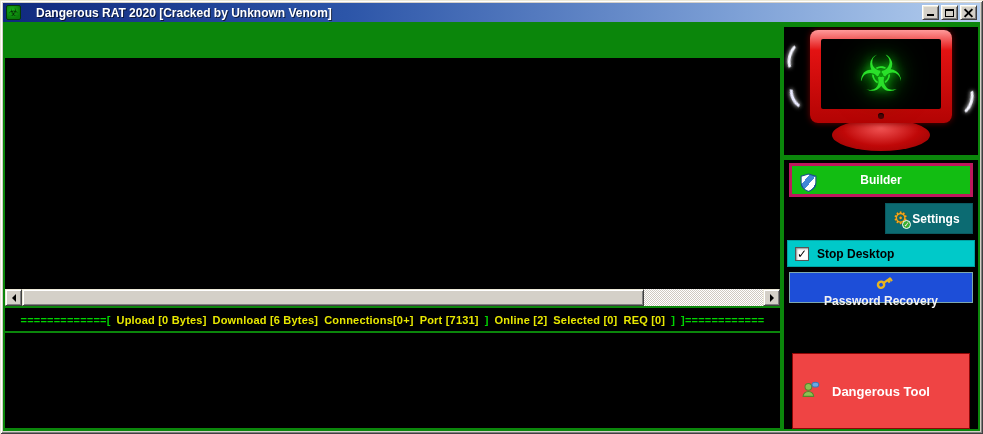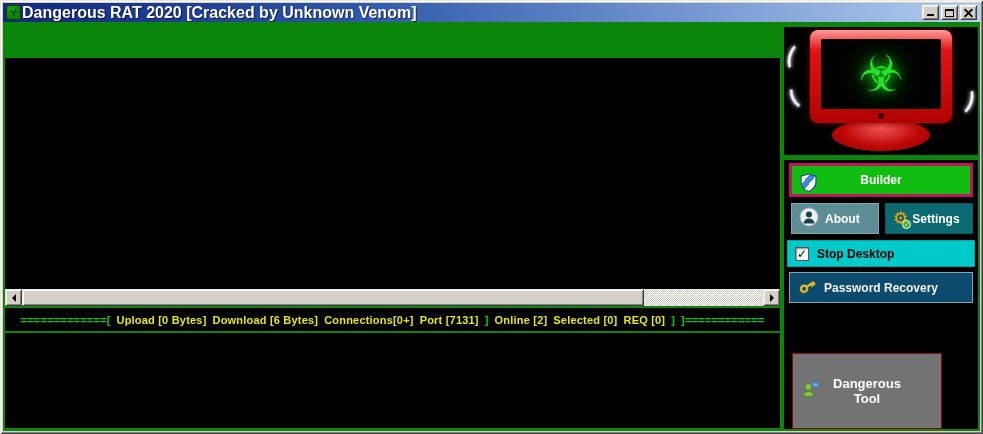--- a/index.html
+++ b/index.html
@@ -10,21 +10,21 @@
     box-shadow: inset 1px 1px 0 #ece9d8, inset -1px -1px 0 #404040,
                 inset 2px 2px 0 #ffffff, inset -2px -2px 0 #808080; }
 
   
   .titlebar { position:absolute; left:3px; top:3px; right:3px; height:19px;
     background: linear-gradient(90deg,#10297e 0%, #2c55a8 35%, #7da0d6 75%, #b3cdee 100%);
     display:flex; align-items:center; padding:0 3px; }
   .title-icon { width:15px; height:15px; background: radial-gradient(circle at 40% 35%, #19b219, #0a7c0a 70%);
     border:1px solid #053c05; border-radius:2px; color:#052e05; font-size:11px; line-height:13px;
     text-align:center; font-family:"DejaVu Sans",sans-serif; flex:0 0 auto; }
-  .title-text { color:#fff; font-weight:bold; font-size:16px; margin-left:1px; flex:1;
+  .title-text { color:#fff; font-weight:bold; font-size:12px; margin-left:15px; flex:1;
     text-shadow: 1px 1px 0 rgba(0,0,0,.6); white-space:nowrap; }
   .win-btn { width:17px; height:15px; margin-left:2px; background:#d4d0c8; position:relative;
     border:1px solid; border-color:#ffffff #404040 #404040 #ffffff;
     box-shadow: inset 1px 1px 0 #ece9d8, inset -1px -1px 0 #808080;
     display:flex; align-items:flex-end; justify-content:center; cursor:default; }
   .glyph-min { width:7px; height:2px; background:#000; margin-bottom:3px; }
   .glyph-max { width:9px; height:8px; border:1px solid #000; border-top-width:2px; margin-bottom:2px; }
   .glyph-close { position:relative; width:9px; height:9px; margin:0 auto 2px; }
   .glyph-close::before, .glyph-close::after { content:""; position:absolute; left:-1px; top:4px;
     width:11px; height:2px; background:#000; }
@@ -105,27 +105,27 @@
   .gear-badge { position:absolute; right:-3px; bottom:-2px; width:9px; height:9px; border-radius:50%;
     background:#35b335; color:#fff; font-size:7px; line-height:9px; text-align:center; font-weight:bold;
     border:1px solid #fff; }
 
   .stop-bar { left:3px; top:213px; width:188px; height:27px; background:#00c9c9; color:#000;
     padding-left:7px; border:1px solid #00a3a3; }
   .checkbox { width:14px; height:14px; background:#fff; border:1px solid #555;
     box-shadow: inset 1px 1px 2px rgba(0,0,0,.45); color:#000; font-size:12px; line-height:13px;
     text-align:center; font-weight:bold; margin-right:8px; font-family:"DejaVu Sans",sans-serif; }
 
-  .btn-teal { background:#0c4a6e; border:1px solid #7fa9af; }
+  .btn-teal { background:#1d4ed8; border:1px solid #7fa9af;flex-direction:column; }
   .btn-password { left:5px; top:245px; width:184px; height:31px; }
   .btn-keylogger { left:5px; top:281px; width:184px; height:31px; }
   .btn-teal .lbl { flex:1; text-align:center; color:#f2f2f2; }
   .btn-teal .ic { margin-left:8px; width:20px; flex:0 0 auto; }
 
-  .btn-danger { left:8px; top:326px; width:150px; height:76px; background:#737373;
+  .btn-danger { left:8px; top:326px; width:178px; height:76px; background:#ef4444;
     border:1px solid #8d0606; }
   .btn-danger .lbl { flex:1; text-align:center; color:#fff; font-size:13px; }
   .btn-danger .ic { margin-left:8px; flex:0 0 auto; }
 </style>
 </head>
 <body>
 
 <div class="window">
 
   <div class="titlebar">
@@ -207,30 +207,20 @@
               <stop offset="0.78" stop-color="#4186d6"></stop>
                   <stop offset="1" stop-color="#4186d6"></stop>
             </linearGradient>
               </defs>
             <path d="M8 1 L15 3 V9 C15 13 12 16 8 17.5 C4 16 1 13 1 9 V3 Z" fill="url(#shg)" stroke="#1a4f8a" stroke-width="1"></path>
           </svg>
         </span>
         <span class="lbl">Builder</span>
       </div>
 
-      <div class="side-btn btn-about">
-        <span class="ic" style="margin-right:6px;">
-          <svg width="20" height="20" viewBox="0 0 20 20">
-            <circle cx="10" cy="10" r="9" fill="#ecf2f4" stroke="#9fb8bd"></circle>
-            <circle cx="10" cy="7.5" r="3" fill="#19424e"></circle>
-            <path d="M4.5 16.5 a5.5 5 0 0 1 11 0 z" fill="#19424e"></path>
-          </svg>
-        </span>
-        <span class="lbl">About</span>
-      </div>
 
       <div class="side-btn btn-settings">
         <span class="ic-gear">
           <span>⚙</span>
           <span class="gear-badge">✓</span>
         </span>
         <span class="lbl">Settings</span>
       </div>
 
       <div class="side-btn stop-bar">

